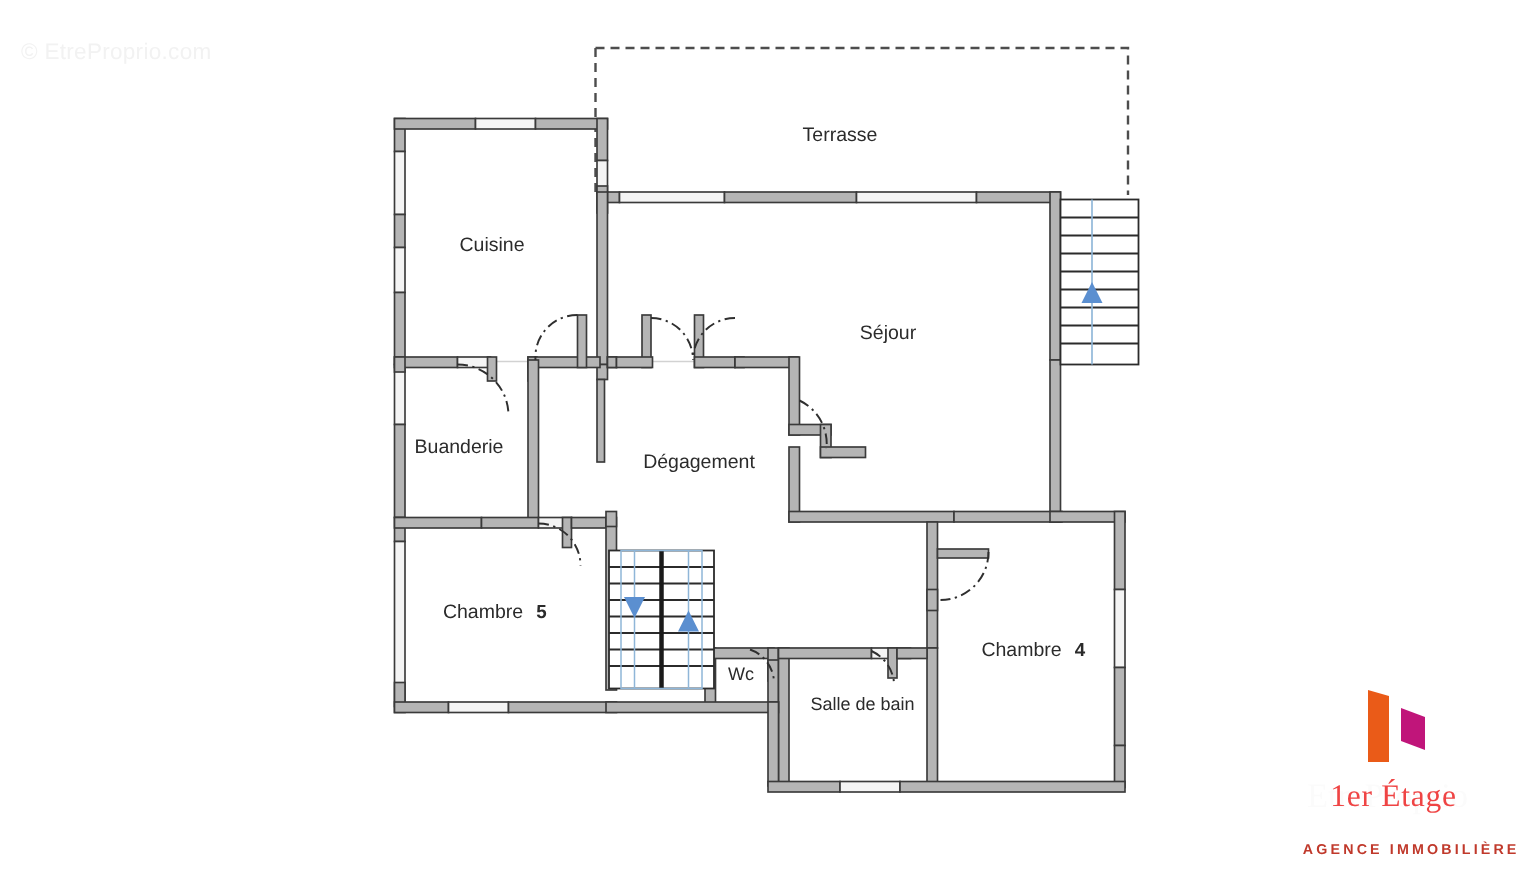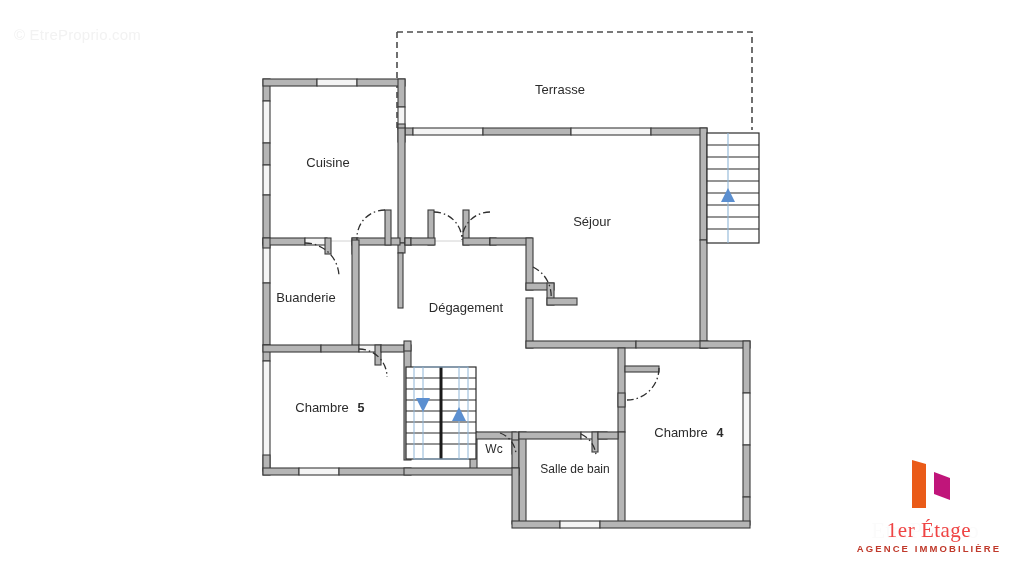--- a/index.html
+++ b/index.html
@@ -53,23 +53,24 @@
     font-size: 21px;
     color: #ef4444;
     font-family: "Liberation Serif", serif;
     letter-spacing: 0.5px;
     line-height: 1;
   }
   .agency-logo .brand-sub {
     font-size: 9.5px;
     color: #c0392b;
     letter-spacing: 2.1px;
-    margin-top: 2px;
+    margin-top: 20px;
     font-family: "Liberation Sans", sans-serif;
     font-weight: bold;
+    text-align: right;
   }
   .logo-ghost {
     position: absolute;
     left: 830px;
     top: 518px;
     width: 190px;
     font-size: 23px;
     color: #fbfbfb;
     font-family: "Liberation Serif", serif;
     text-align: center;

